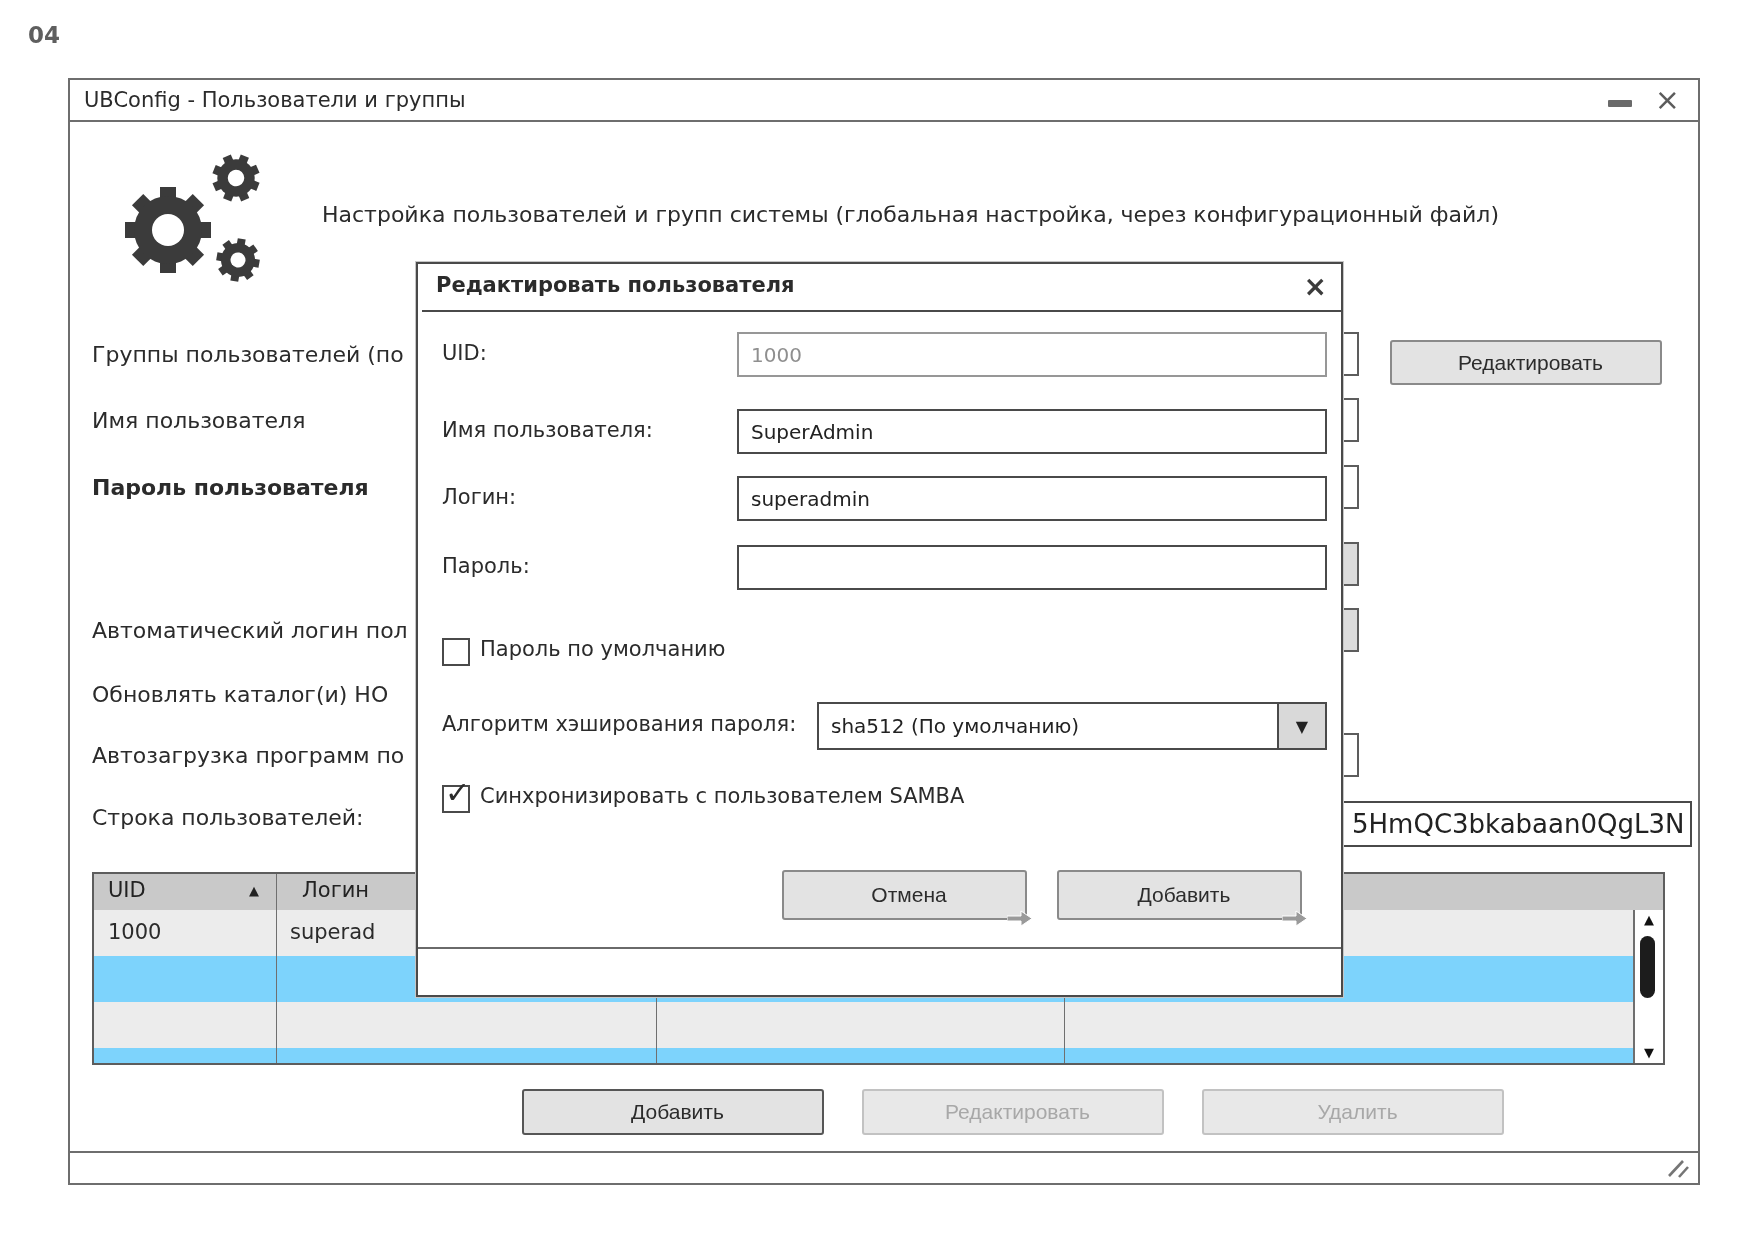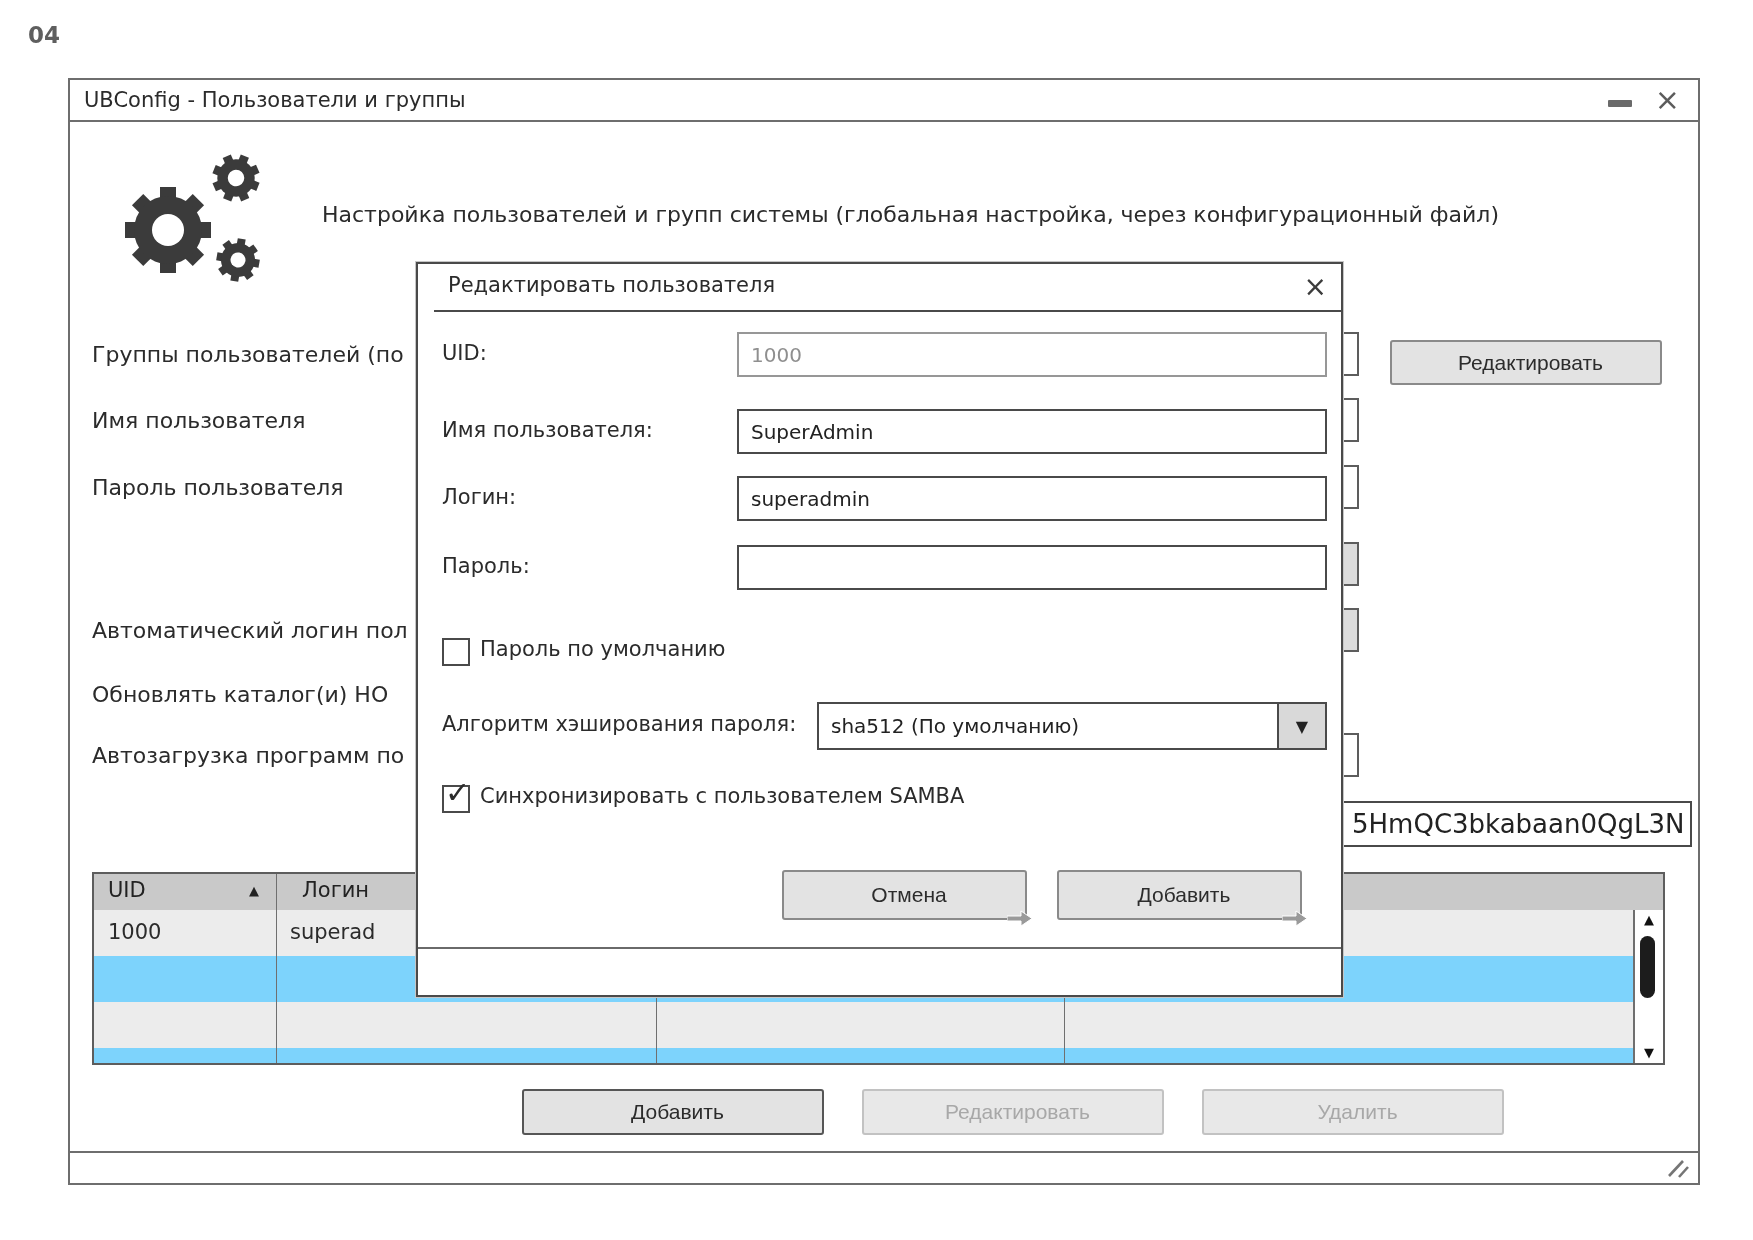--- a/index.html
+++ b/index.html
@@ -40,21 +40,21 @@
   .vline{position:absolute;top:0;bottom:0;width:1px;background:#6f6f6f;}
   .scrollbar{position:absolute;right:0;top:36px;bottom:0;width:28px;border-left:2px solid #6f6f6f;background:#fff;}
   .scr-btn{position:absolute;left:0;right:0;height:20px;font-size:13px;color:#111;text-align:center;line-height:20px;}
   .scr-thumb{position:absolute;left:5px;width:15px;top:26px;height:62px;background:#1c1c1c;border-radius:8px;}
 
   .statusbar{left:0;right:0;bottom:0;height:32px;border-top:2px solid #6e6e6e;}
 
   
   .dialog{left:416px;top:262px;width:927px;height:735px;background:#fff;
           border:2px solid #4a4a4a;outline:1px solid #c6c6c6;z-index:40;}
-  .dlg-titlebar{position:absolute;left:16px;top:0;right:0;height:46px;border-bottom:2px solid #4a4a4a;}
+  .dlg-titlebar{position:absolute;left:4px;top:0;right:0;height:46px;border-bottom:2px solid #4a4a4a;font-weight:bold;}
   .dlg-title{position:absolute;left:14px;top:9px;font-size:21px;color:#2b2b2b;}
   .dlg-close{position:absolute;right:14px;top:4px;font-size:28px;color:#3c3c3c;line-height:38px;}
   .dlg-label{position:absolute;left:24px;font-size:21px;color:#2b2b2b;white-space:nowrap;}
   .checkbox{position:absolute;width:24px;height:24px;border:2px solid #4a4a4a;background:#fff;}
   .checkmark{position:absolute;left:1px;top:-12px;font-size:30px;font-weight:bold;color:#2b2b2b;}
   .combo-arrow{position:absolute;right:0;top:0;bottom:0;width:46px;background:#d9d9d9;
                border-left:2px solid #4a4a4a;display:flex;align-items:center;justify-content:center;
                font-size:16px;color:#222;}
   .cursor-arrow{position:absolute;right:-8px;bottom:-9px;}
   .dlg-sep{position:absolute;left:0;right:0;top:683px;border-top:2px solid #6a6a6a;}
@@ -102,24 +102,25 @@
             <circle r="15" fill="#ffffff"></circle>
           </g>
         </g>
       </svg>
     </div>
 
     <div class="abs header-text">Настройка пользователей и групп системы (глобальная настройка, через конфигурационный файл)</div>
 
     <div class="abs row-label" style="top:262px;">Группы пользователей (по</div>
     <div class="abs row-label" style="top:328px;">Имя пользователя</div>
-    <div class="abs row-label" style="top:395px;">Пароль пользователя</div>
+    <div class="abs row-label" style="top:395px;font-weight:bold;">Пароль пользователя</div>
     <div class="abs row-label" style="top:538px;">Автоматический логин пол</div>
     <div class="abs row-label" style="top:602px;">Обновлять каталог(и) HO</div>
     <div class="abs row-label" style="top:663px;">Автозагрузка программ по</div>
+    <div class="abs row-label" style="top:725px;">Строка пользователей:</div>
 
     <div class="abs sliver" style="left:1192px;top:252px;width:97px;height:44px;"></div>
     <div class="abs sliver" style="left:1192px;top:318px;width:97px;height:44px;"></div>
     <div class="abs sliver" style="left:1192px;top:385px;width:97px;height:44px;"></div>
     <div class="abs sliver gray" style="left:1192px;top:462px;width:97px;height:44px;"></div>
     <div class="abs sliver gray" style="left:1192px;top:528px;width:97px;height:44px;"></div>
     <div class="abs sliver" style="left:1192px;top:653px;width:97px;height:44px;"></div>
 
     <button class="abs wbtn" style="left:1320px;top:260px;width:272px;height:45px;">Редактировать</button>
 

